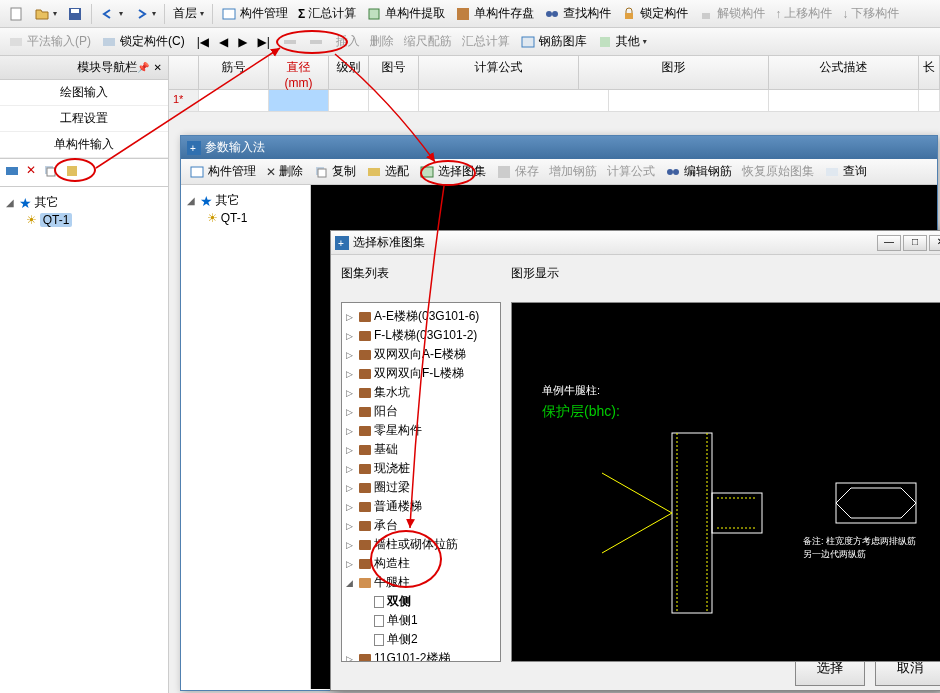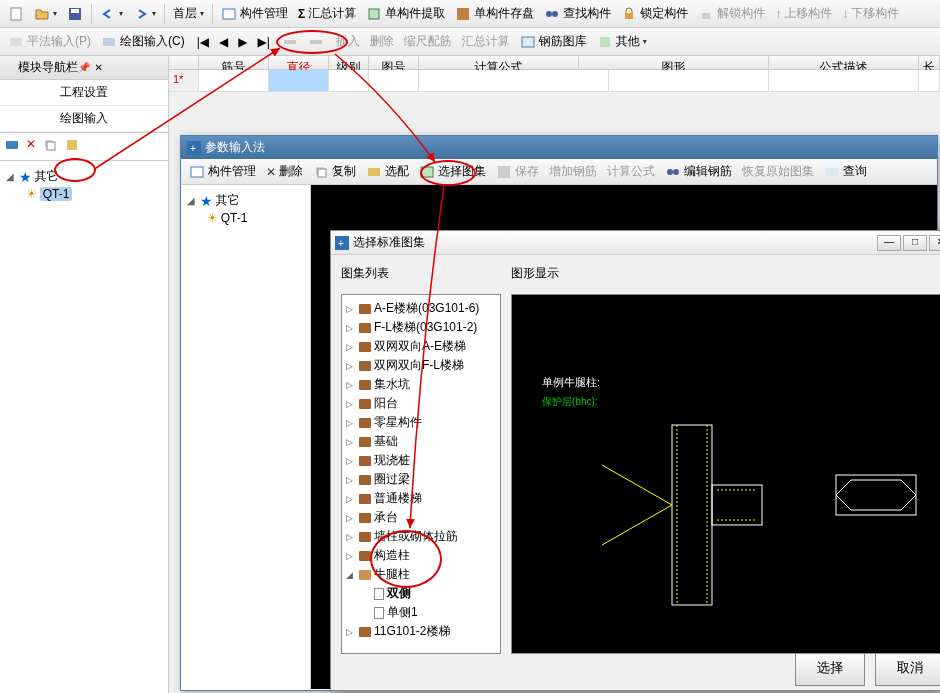--- a/index.html
+++ b/index.html
@@ -9,34 +9,34 @@
 .toolbar-main .sep { width: 1px; height: 20px; background: #ccc; margin: 0 2px; }
 .tb-btn { display: inline-flex; align-items: center; gap: 3px; padding: 2px 4px; cursor: pointer; white-space: nowrap; }
 .tb-btn.disabled { color: #999; }
 .dropdown-arrow { font-size: 8px; color: #333; }
 
 .toolbar-sub { height: 28px; background: linear-gradient(#fafafa, #e8e8e8); border-bottom: 1px solid #ccc; display: flex; align-items: center; padding: 0 4px; gap: 2px; }
 
 .content-row { display: flex; height: calc(100% - 56px); }
 
 .left-panel { width: 170px; background: #fff; border-right: 1px solid #ccc; display: flex; flex-direction: column; }
-.panel-title { background: linear-gradient(#f0f0f0, #e0e0e0); padding: 3px 18px; border-bottom: 1px solid #ccc; display: flex; justify-content: flex-start; align-items: center; }
+.panel-title { background: linear-gradient(#f0f0f0, #e0e0e0); padding: 3px 6px; border-bottom: 1px solid #ccc; display: flex; justify-content: flex-end; align-items: center; }
 .panel-btns { display: flex; gap: 4px; font-size: 10px; }
 .nav-list { }
 .nav-item { padding: 4px 8px; text-align: center; border-bottom: 1px solid #eee; cursor: pointer; }
 .tree-toolbar { padding: 4px; border-top: 1px solid #ccc; border-bottom: 1px solid #ccc; display: flex; gap: 6px; }
 .left-tree { padding: 6px; }
 .tree-node { display: flex; align-items: center; gap: 3px; padding: 1px 0; }
 .tree-expand { width: 10px; font-size: 10px; color: #666; }
 .tree-star { color: #0066cc; font-size: 14px; }
 .tree-sun { color: #cc9900; font-size: 12px; }
 .tree-label.selected { background: #b0d0f0; border-radius: 2px; padding: 0 3px; }
 
 .right-area { flex: 1; display: flex; flex-direction: column; position: relative; }
-.grid-header { display: flex; background: linear-gradient(#fafafa, #e8e8e8); border-bottom: 1px solid #ccc; height: 14px; }
+.grid-header { display: flex; background: linear-gradient(#fafafa, #e8e8e8); border-bottom: 1px solid #ccc; height: 34px; }
 .grid-header .cell { border-right: 1px solid #ccc; padding: 3px 4px; text-align: center; }
 .grid-row { display: flex; height: 22px; border-bottom: 1px solid #ddd; background: #fff; }
 .grid-row .cell { border-right: 1px solid #ddd; padding: 3px 4px; font-size: 11px; }
 .cell.highlighted { background: #b0d8ff; }
 .cell.redtext { color: #c00; }
 
 .param-window { position: absolute; left: 180px; top: 135px; width: 758px; height: 556px; border: 1px solid #5080b0; background: #fff; box-shadow: 2px 2px 8px rgba(0,0,0,0.3); }
 .param-title { background: linear-gradient(#6090c0, #4070a0); color: #fff; padding: 3px 6px; display: flex; align-items: center; gap: 4px; }
 .param-toolbar { height: 26px; background: linear-gradient(#fafafa, #e8e8e8); border-bottom: 1px solid #ccc; display: flex; align-items: center; padding: 0 4px; gap: 2px; }
 .param-body { display: flex; height: calc(100% - 50px); }
@@ -44,21 +44,21 @@
 .param-canvas { flex: 1; background: #000; }
 
 .atlas-window { position: absolute; left: 330px; top: 230px; width: 628px; height: 461px; border: 1px solid #888; background: #f0f0f0; box-shadow: 3px 3px 12px rgba(0,0,0,0.4); }
 .atlas-titlebar { height: 24px; background: linear-gradient(#fdfdfd, #e8e8e8); border-bottom: 1px solid #ccc; display: flex; align-items: center; justify-content: space-between; padding: 0 4px; }
 .atlas-titlebar-left { display: flex; align-items: center; gap: 4px; }
 .win-btns { display: flex; gap: 2px; }
 .win-btn { width: 24px; height: 16px; border: 1px solid #aaa; background: linear-gradient(#fff,#ddd); font-size: 10px; text-align: center; cursor: pointer; }
 .atlas-body { display: flex; height: calc(100% - 64px); padding: 10px; gap: 10px; }
 .atlas-left { width: 160px; }
 .atlas-right { flex: 1; }
-.section-title { font-size: 12px; padding-bottom: 12px; }
+.section-title { font-size: 12px; padding-bottom: 20px; }
 .atlas-listbox { border: 1px solid #888; background: #fff; height: 360px; overflow: auto; padding: 4px; }
 .atlas-item { display: flex; align-items: center; gap: 3px; padding: 1px 0; font-size: 12px; white-space: nowrap; }
 .atlas-expand { width: 10px; color: #666; font-size: 9px; }
 .book-ico { width: 12px; height: 10px; background: #a06030; border-radius: 1px; flex-shrink: 0; }
 .book-ico.open { background: #d09050; }
 .doc-ico { width: 10px; height: 12px; background: #fff; border: 1px solid #888; flex-shrink: 0; }
 .atlas-preview { border: 1px solid #888; background: #000; height: 360px; position: relative; color: #0c0; font-size: 10px; }
 .atlas-footer { height: 36px; display: flex; justify-content: flex-end; align-items: center; gap: 10px; padding: 0 12px; }
 .dlg-btn { min-width: 70px; height: 36px; border: 1px solid #888; background: linear-gradient(#fff,#e0e0e0); cursor: pointer; }
 
@@ -156,21 +156,21 @@
   <span class="tb-btn disabled">
       <svg class="ico-svg">
         <rect x="2" y="4" width="12" height="8" fill="#ddd"></rect>
       </svg>
       <span>平法输入(P)</span>
     </span>
   <span class="tb-btn">
       <svg class="ico-svg">
         <rect x="2" y="4" width="12" height="8" fill="#c0d0e0"></rect>
       </svg>
-      <span>绘图输入(C)</span>
+      <span>锁定构件(C)</span>
     </span>
   <span class="sep"></span>
   <span class="tb-btn">|◀</span>
   <span class="tb-btn">◀</span>
   <span class="tb-btn">▶</span>
   <span class="tb-btn">▶|</span>
   <span class="sep"></span>
   <span class="tb-btn disabled">
       <svg class="ico-svg">
         <rect x="2" y="6" width="12" height="4" fill="#ccc"></rect>
@@ -213,22 +213,23 @@
 
   <div class="left-panel">
     <div class="panel-title">
       <span>模块导航栏</span>
       <span class="panel-btns">
         <span>📌</span>
         <span>✕</span>
       </span>
     </div>
     <div class="nav-list">
+      <div class="nav-item">绘图输入</div>
       <div class="nav-item">工程设置</div>
-      <div class="nav-item">绘图输入</div>
+      <div class="nav-item">单构件输入</div>
     </div>
     <div class="tree-toolbar">
       <span><svg class="ico-svg">
             <rect x="2" y="4" width="12" height="8" fill="#4080c0"></rect>
           </svg></span>
       <span style="color:#c00">✕</span>
       <span><svg class="ico-svg">
             <rect x="3" y="3" width="8" height="8" fill="#c0d0e0"></rect>
             <rect x="5" y="5" width="8" height="8" fill="#fff" stroke="#888"></rect>
           </svg></span>
@@ -454,48 +455,54 @@
               <span>牛腿柱</span>
             </div>
             <div class="atlas-item" style="padding-left: 28px; font-weight: bold;">
               <span class="doc-ico"></span>
               <span>双侧</span>
             </div>
             <div class="atlas-item" style="padding-left: 28px;">
               <span class="doc-ico"></span>
               <span>单侧1</span>
             </div>
+            <div class="atlas-item" style="padding-left: 28px;">
+              <span class="doc-ico"></span>
+              <span>单侧2</span>
+            </div>
             <div class="atlas-item">
               <span class="atlas-expand">▷</span>
               <span class="book-ico"></span>
               <span>11G101-2楼梯</span>
             </div>
           </div>
       </div>
     </div>
     <div class="atlas-right">
       <div class="section-title">图形显示</div>
       <div class="atlas-preview">
         <div style="position:absolute;left:30px;top:80px;color:#fff;font-size:11px">单例牛腿柱:</div>
-        <div style="position:absolute;left:30px;top:100px;color:#0c0;font-size:10px">保护层(bhc):</div>
+        <div style="position:absolute;left:30px;top:100px;color:#0c0;font-size:14px">保护层(bhc):</div>
 
         <svg style="position:absolute;left:60px;top:110px" width="220" height="220">
           <rect x="100" y="20" width="40" height="180" fill="none" stroke="#fff"></rect>
           <rect x="140" y="80" width="50" height="40" fill="none" stroke="#fff"></rect>
           <line x1="105" y1="20" x2="105" y2="200" stroke="#ff0" stroke-dasharray="2"></line>
           <line x1="135" y1="20" x2="135" y2="200" stroke="#ff0" stroke-dasharray="2"></line>
           <line x1="30" y1="60" x2="100" y2="100" stroke="#ff0"></line>
           <line x1="30" y1="140" x2="100" y2="100" stroke="#ff0"></line>
           <line x1="145" y1="85" x2="185" y2="85" stroke="#ff0" stroke-dasharray="2"></line>
           <line x1="145" y1="115" x2="185" y2="115" stroke="#ff0" stroke-dasharray="2"></line>
         </svg>
         <svg style="position:absolute;right:20px;top:160px" width="100" height="80">
           <rect x="10" y="20" width="80" height="40" fill="none" stroke="#fff"></rect>
           <polygon points="10,40 25,25 75,25 90,40 75,55 25,55" fill="none" stroke="#fff"></polygon>
         </svg>
+        <div style="position:absolute;right:30px;bottom:100px;color:#fff;font-size:9px;white-space:pre">备注: 柱宽度方考虑两排纵筋
+另一边代两纵筋</div>
       </div>
     </div>
   </div>
   <div class="atlas-footer">
     <button class="dlg-btn">选择</button>
     <button class="dlg-btn">取消</button>
   </div>
 </div>
 
 <div class="red-oval" style="left:54px;top:158px;width:42px;height:24px"></div>

